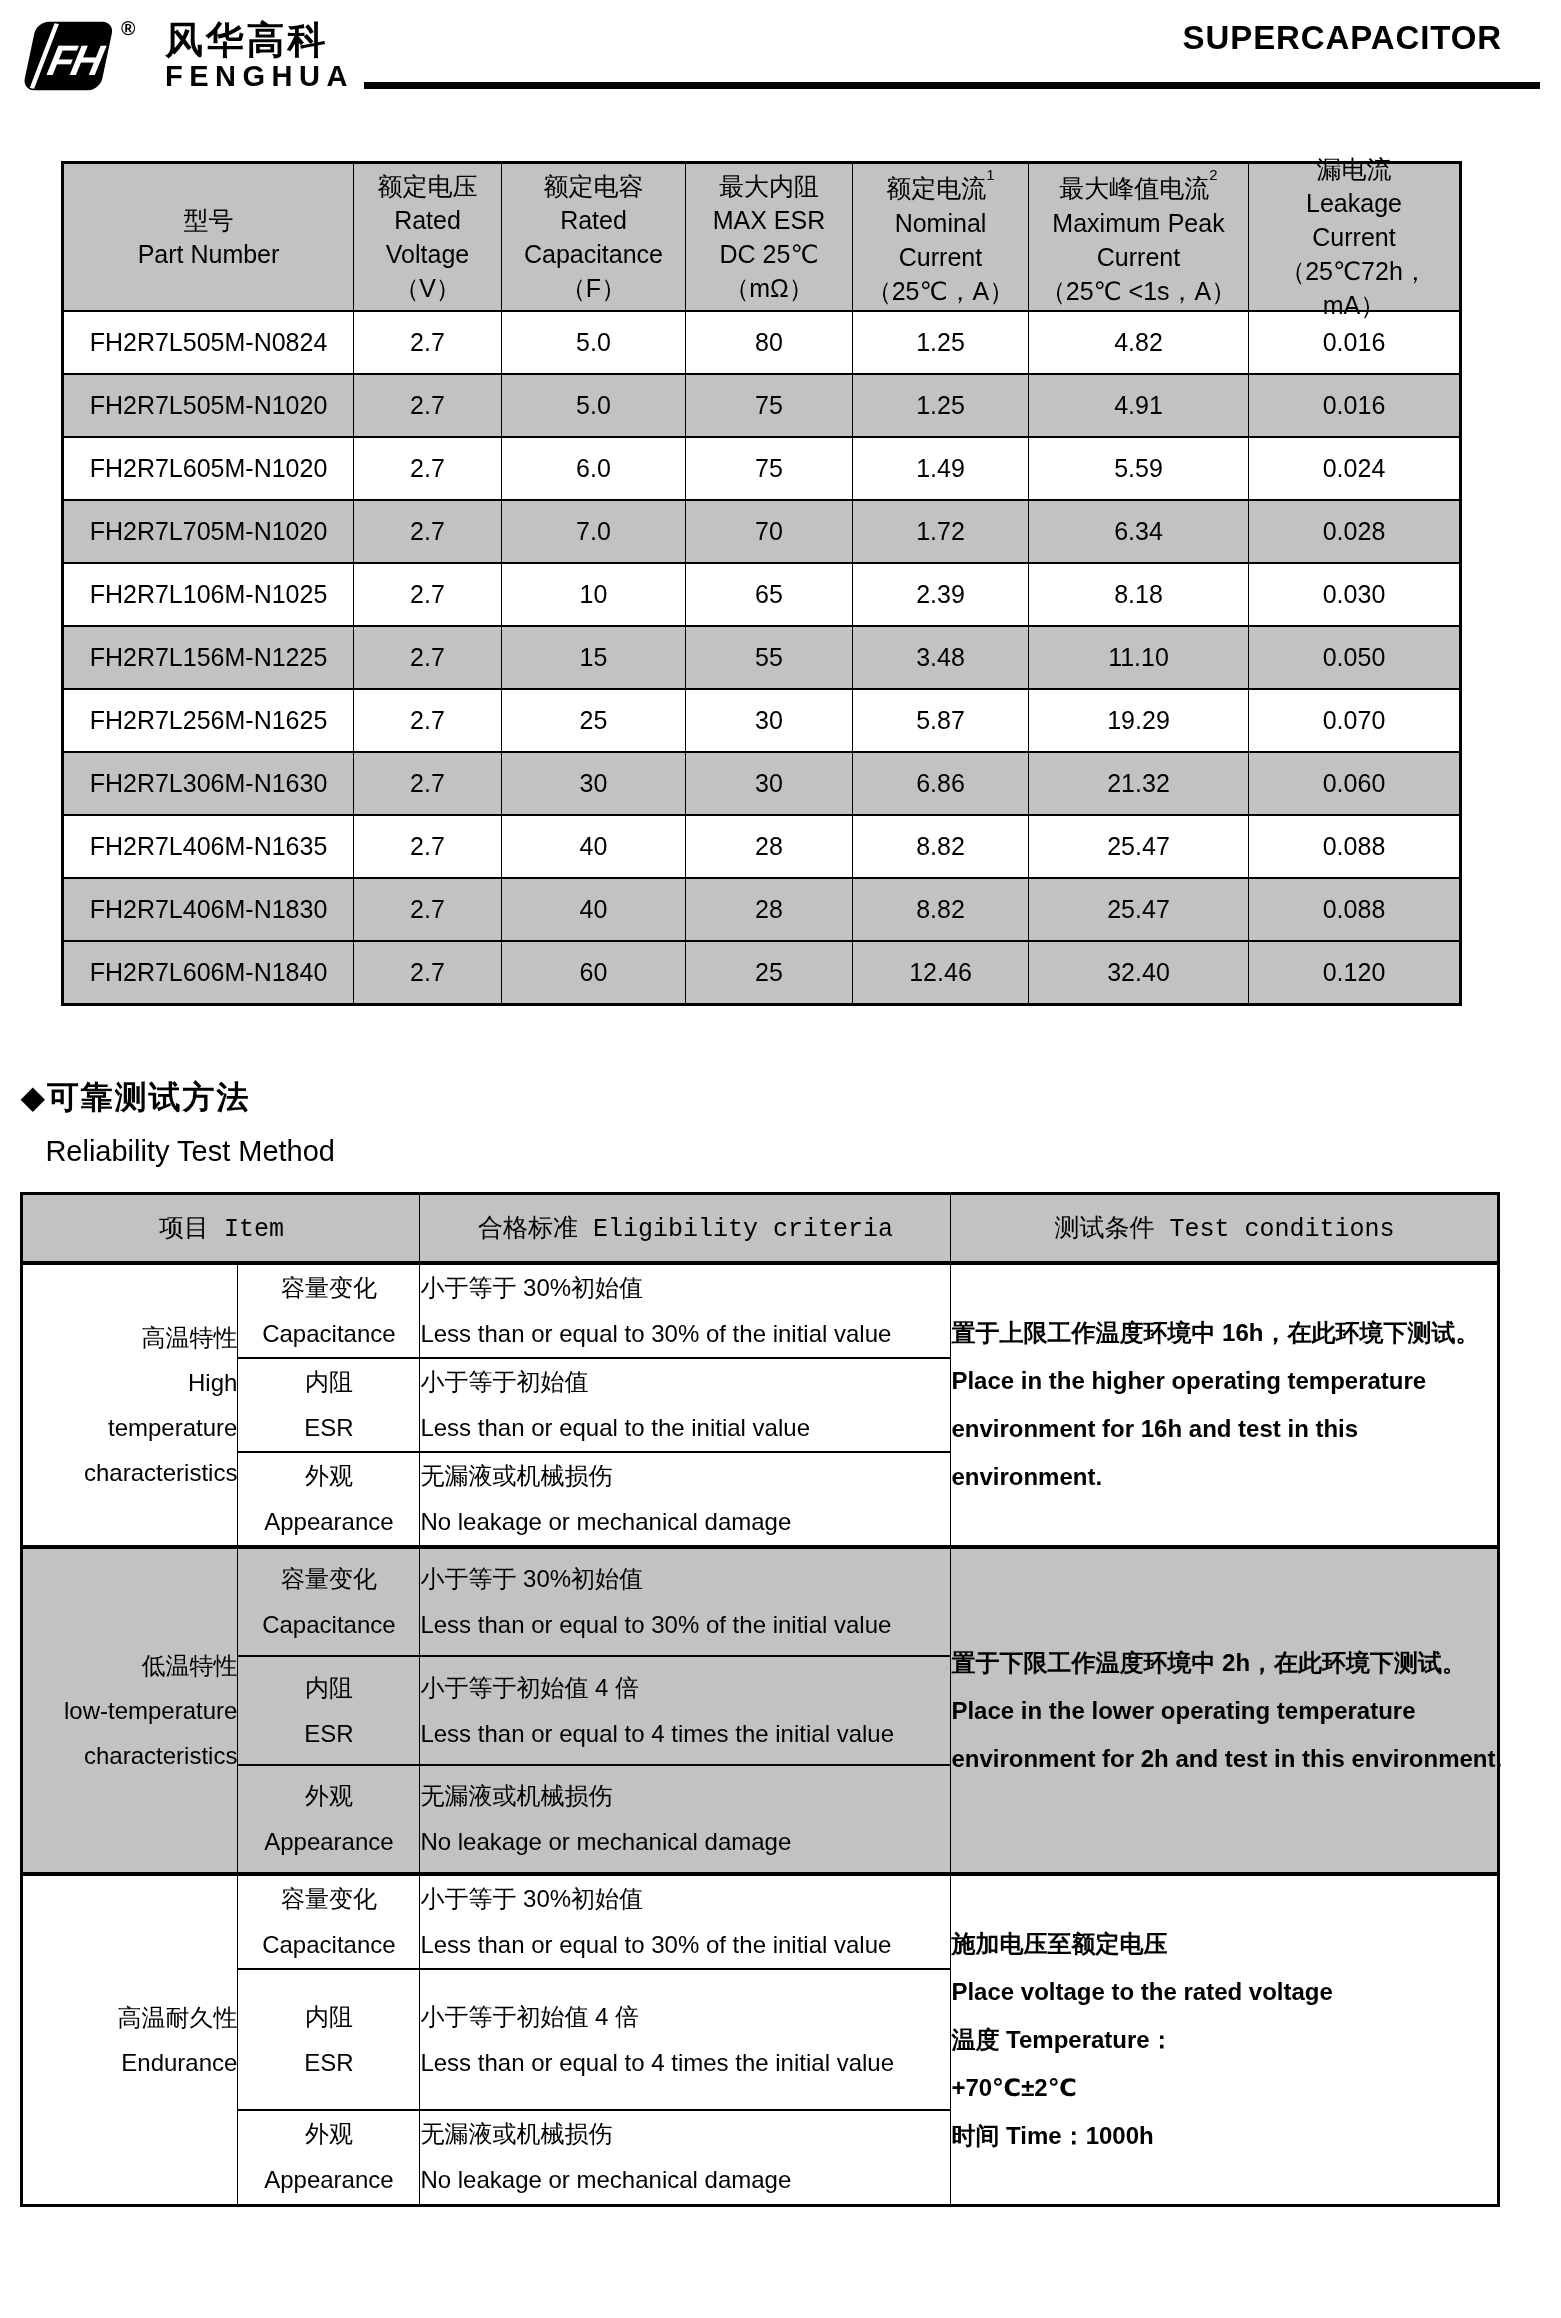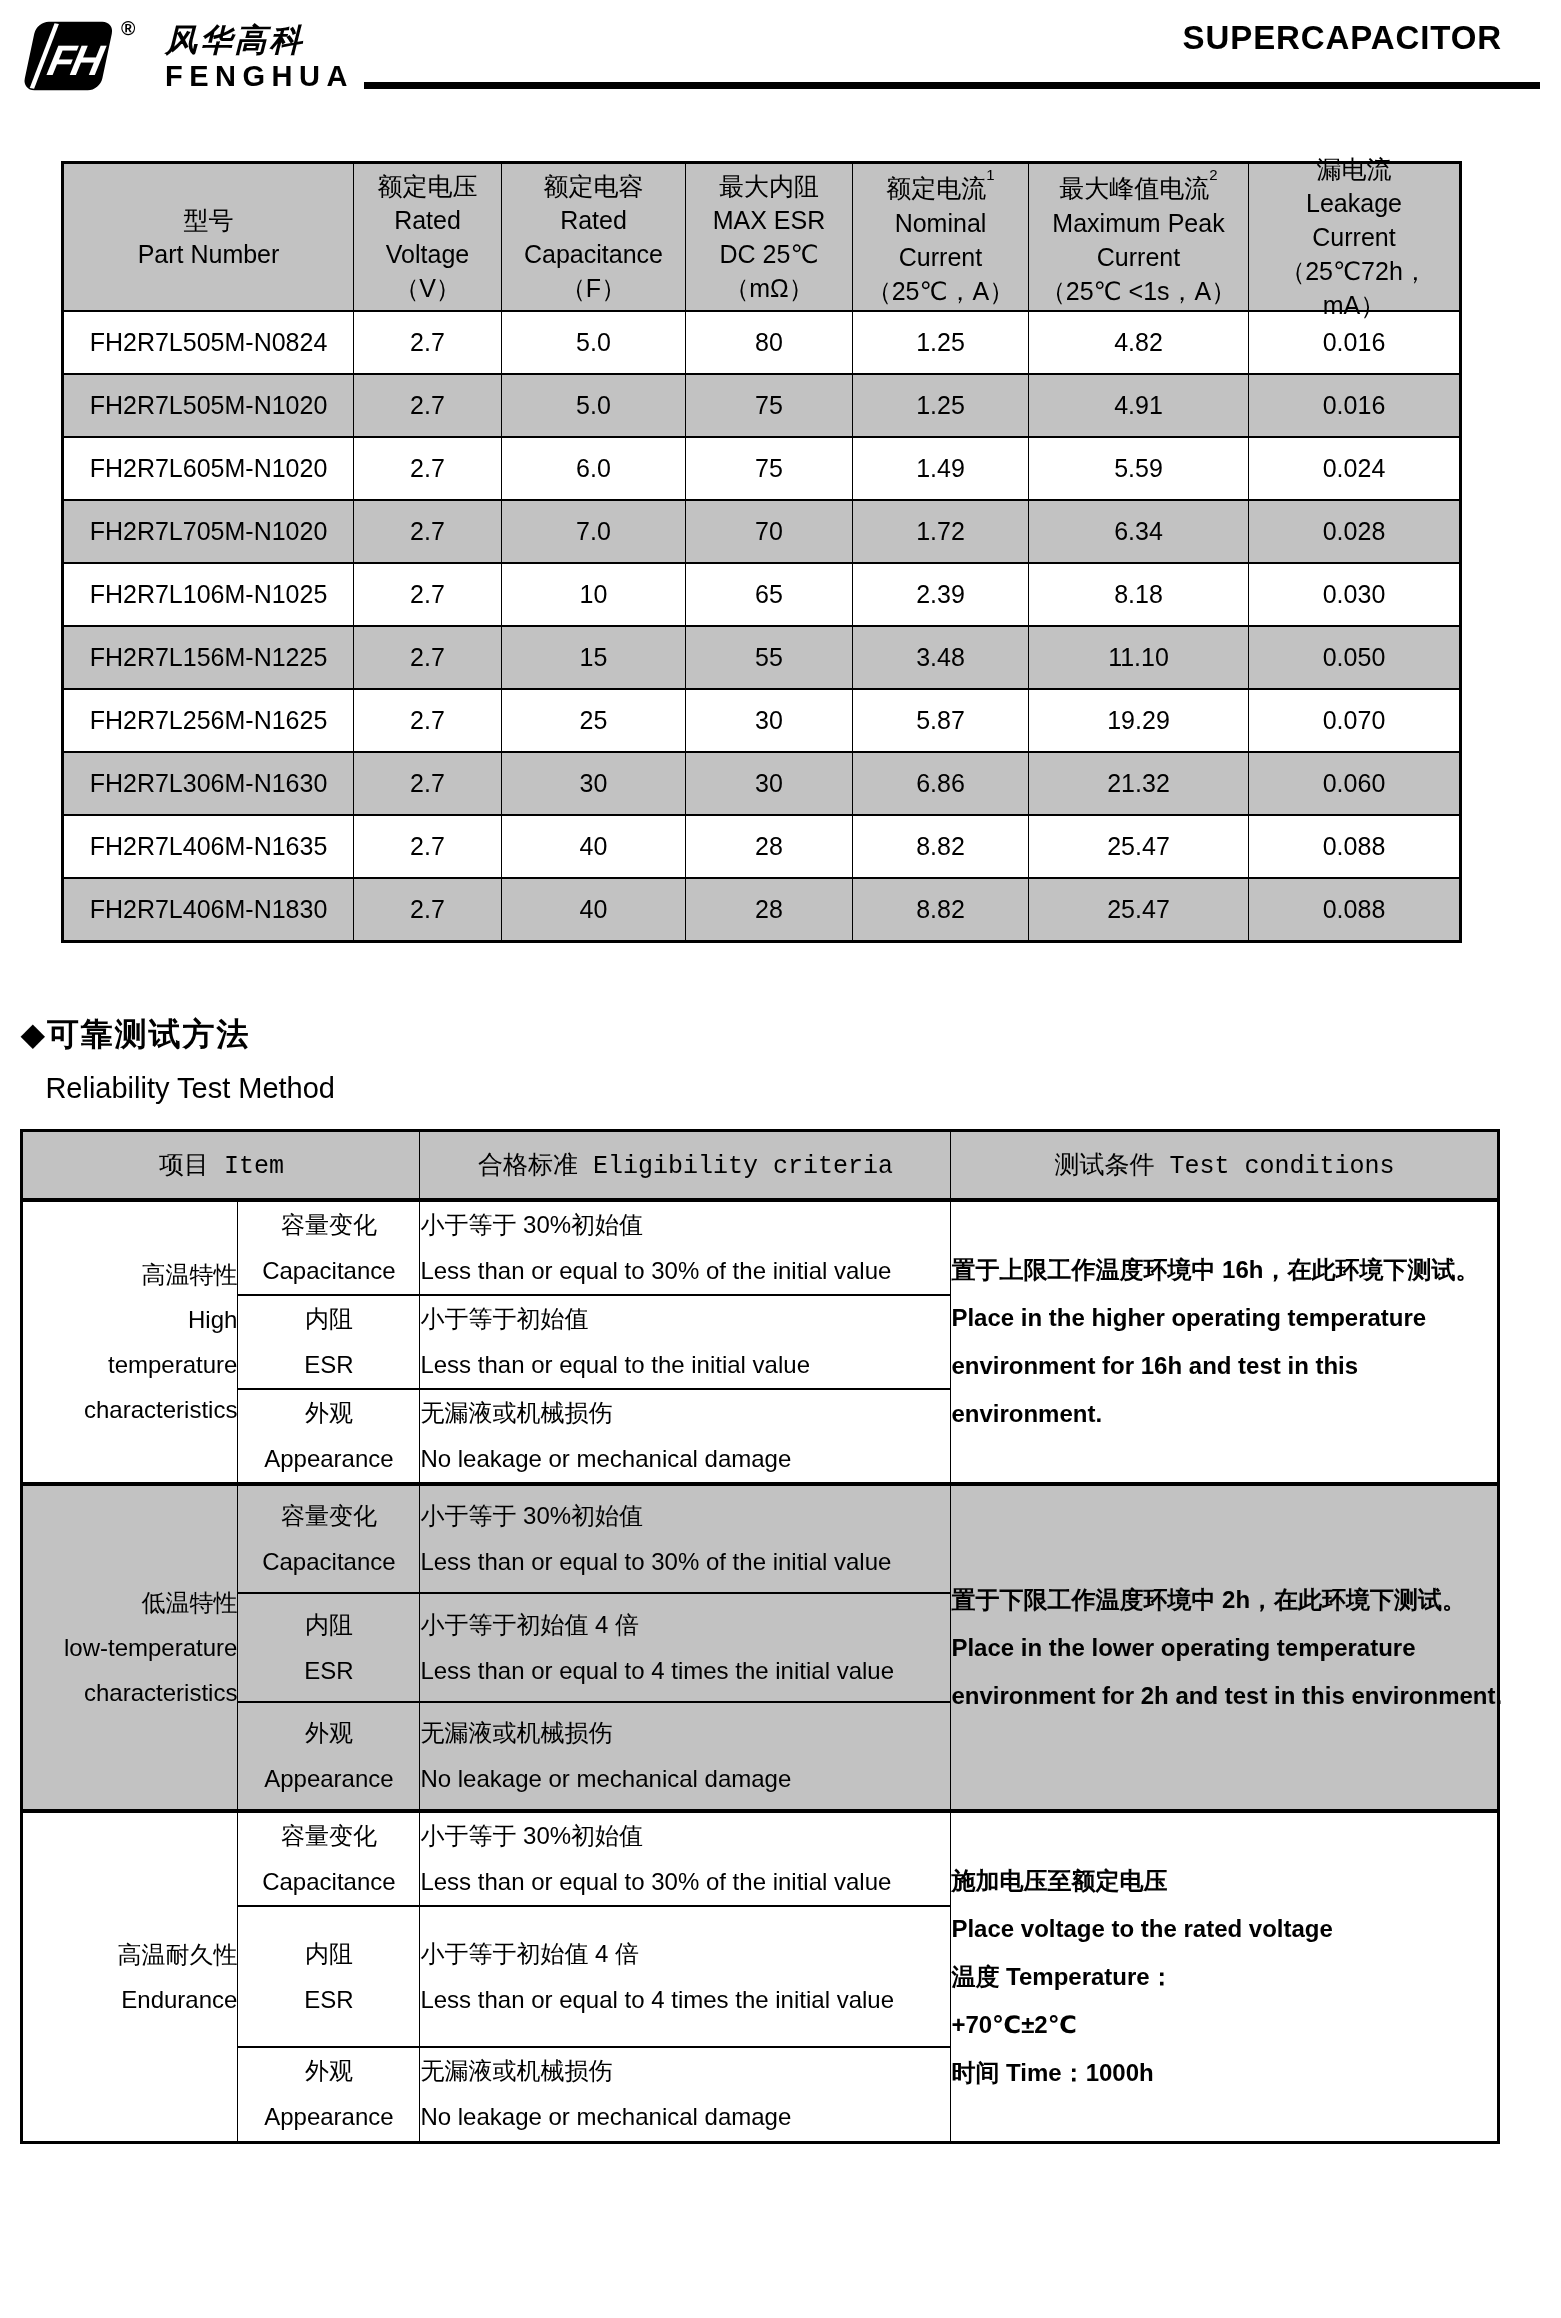--- a/index.html
+++ b/index.html
@@ -7,21 +7,21 @@
     width:1561px;height:2319px;background:#fff;color:#000;
     font-family:"Liberation Sans","DejaVu Sans",sans-serif;
     overflow:hidden;position:relative;
   }
   
   .hdr{position:relative;height:96px;}
   .logo{position:absolute;left:22px;top:20.4px;display:flex;}
   .logo svg{display:block;}
   .reg{position:absolute;left:121px;top:16.7px;font-size:19.5px;font-weight:bold;}
   .logo-text{margin-left:24px;padding-top:1.9px;}
-  .logo-zh{font-size:32px;font-weight:bold;letter-spacing:2.8px;line-height:41px;font-style:italic;}
+  .logo-zh{font-size:38px;font-weight:bold;letter-spacing:2.8px;line-height:41px;}
   .logo-en{font-size:29px;font-weight:bold;letter-spacing:6.5px;line-height:30px;}
   .doc-title{position:absolute;right:59px;top:18.6px;font-size:33px;font-weight:bold;letter-spacing:0.9px;}
   .hdr-rule{position:absolute;left:364px;top:82px;width:1176px;height:6.5px;background:#000;}
   
   table{border-collapse:collapse;table-layout:fixed;}
   .t1{margin:65px 0 0 61px;width:1399px;border:3.7px solid #000;}
   .t1 th,.t1 td{border:1.9px solid #000;padding:0;}
   .t1 tr{border-top:2.8px solid #000;}
   .t1 thead tr{height:146px;background:#c2c2c2;}
   .t1 th{font-weight:normal;}
@@ -231,20 +231,29 @@
         </tr>
         <tr class="shade">
           <td>FH2R7L406M-N1830</td>
           <td>2.7</td>
           <td>40</td>
           <td>28</td>
           <td>8.82</td>
           <td>25.47</td>
           <td>0.088</td>
         </tr>
+        <tr class="shade">
+          <td>FH2R7L606M-N1840</td>
+          <td>2.7</td>
+          <td>60</td>
+          <td>25</td>
+          <td>12.46</td>
+          <td>32.40</td>
+          <td>0.120</td>
+        </tr>
       </tbody>
   </table>
 
   <div class="section-head">
     <div class="sec-zh">◆可靠测试方法</div>
     <div class="sec-en">Reliability Test Method</div>
   </div>
 
   <table class="t2">
     <colgroup>

